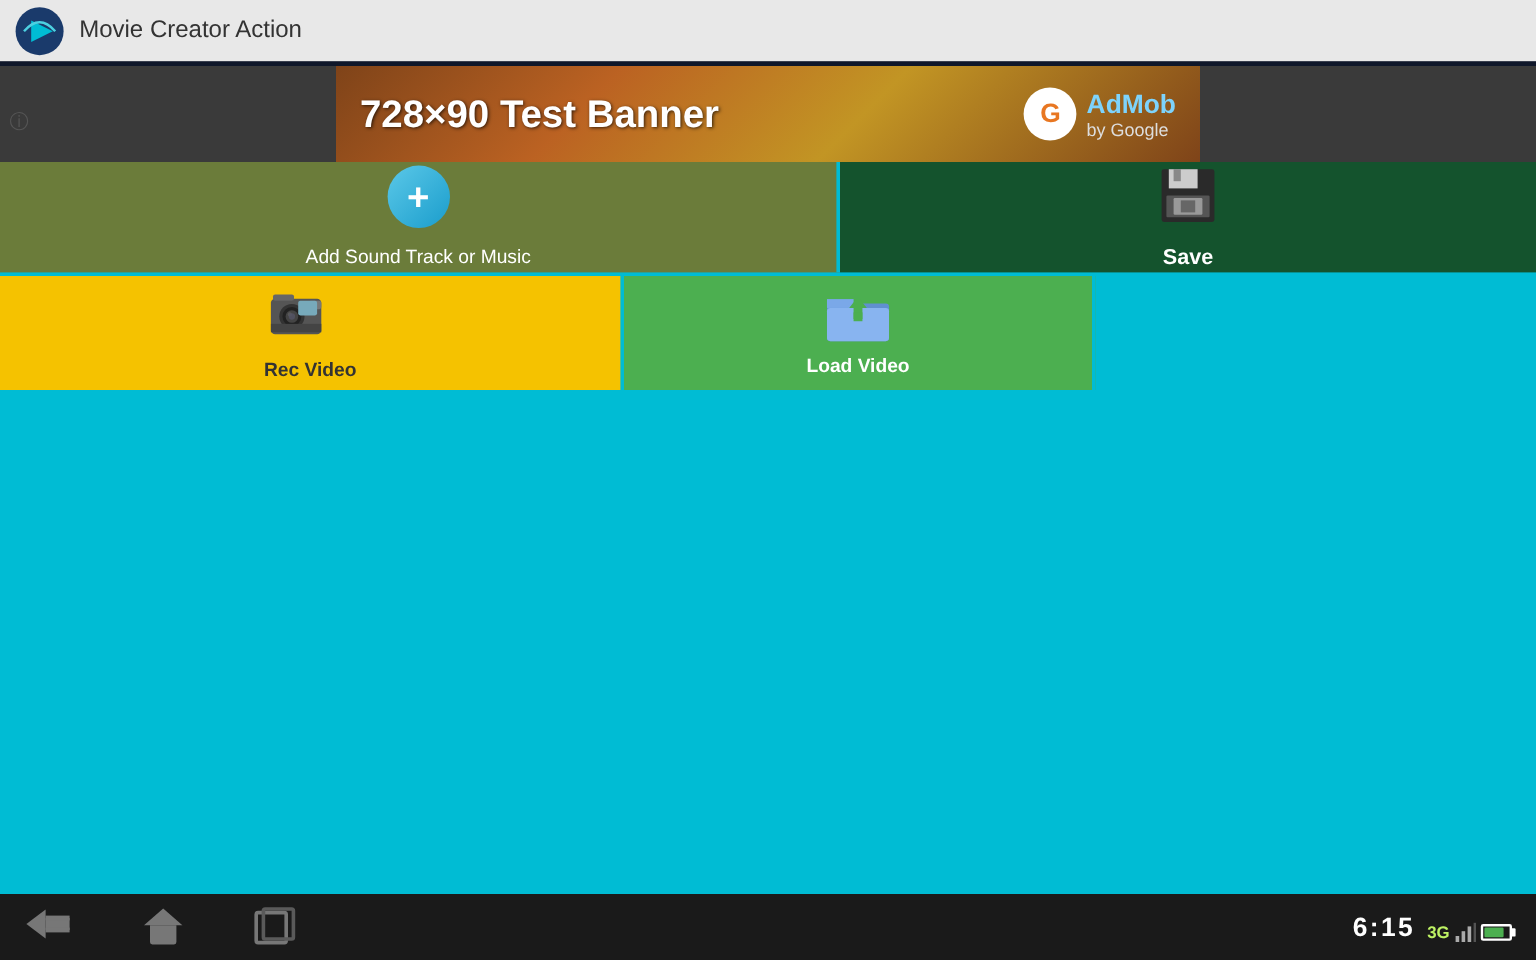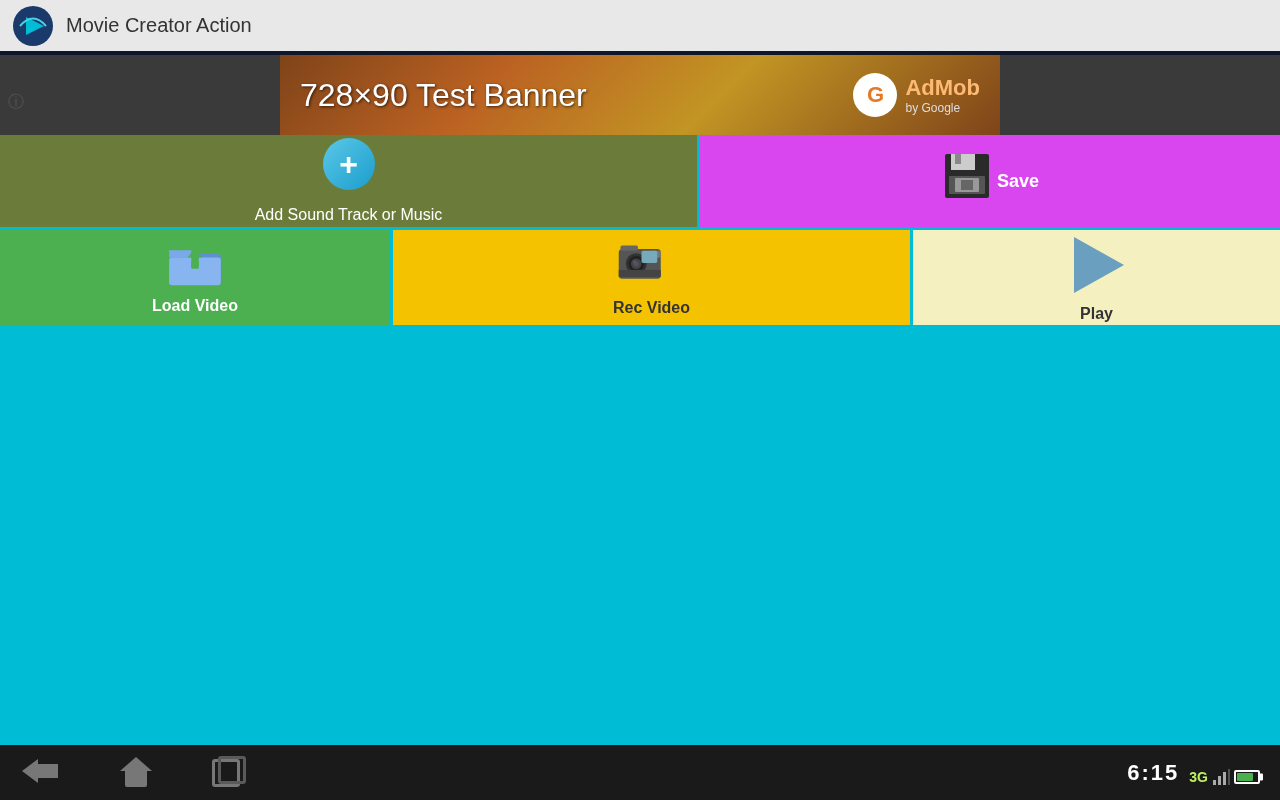--- a/index.html
+++ b/index.html
@@ -52,21 +52,21 @@
       top: 0;
       width: 720px;
       height: 80px;
       display: flex;
       align-items: center;
       justify-content: space-between;
       padding: 0 20px;
     }
     #ad-text {
       font-size: 32px;
-      font-weight: normal;
+      font-weight: bold;
       color: #fff;
       text-shadow: 1px 1px 3px rgba(0,0,0,0.7);
     }
     #admob-logo {
       display: flex;
       align-items: center;
       gap: 8px;
     }
     #admob-icon {
       width: 44px;
@@ -76,24 +76,24 @@
       display: flex;
       align-items: center;
       justify-content: center;
       font-size: 22px;
       font-weight: bold;
       color: #e87722;
     }
     #admob-name {
       font-size: 22px;
       font-weight: bold;
-      color: #fdba74;
+      color: #7dd3fc;
     }
     #admob-by {
-      font-size: 12px;
+      font-size: 15px;
       color: #ddd;
     }
     #info-icon {
       position: absolute;
       left: 8px;
       top: 92px;
       font-size: 16px;
       color: #555;
       z-index: 10;
     }
@@ -133,23 +133,23 @@
       color: #fff;
       font-weight: bold;
     }
     #add-soundtrack-label {
       color: #fff;
       font-size: 16px;
       margin-top: 12px;
     }
     #btn-save {
       flex: 1;
-      background: #d946ef;
-      display: flex;
-      flex-direction: row;
+      background: #14532d;
+      display: flex;
+      flex-direction: column;
       align-items: center;
       justify-content: center;
       cursor: pointer;
       gap: 4px;
     }
     #save-icon {
       font-size: 44px;
     }
     #save-label {
       color: #fff;
@@ -390,36 +390,20 @@
           <rect x="8" y="26" width="36" height="18" rx="1" fill="#555"></rect>
           <rect x="14" y="28" width="24" height="14" rx="1" fill="#999"></rect>
           <rect x="20" y="30" width="12" height="10" fill="#666"></rect>
         </svg>
       </div>
       <span id="save-label">Save</span>
     </div>
   </div>
 
   <div id="row2">
-    <div id="btn-load-video">
-      <div>
-        <svg class="folder-svg" viewBox="0 0 60 52">
-
-          <rect x="2" y="14" width="56" height="34" rx="3" fill="#6090d0"></rect>
-
-          <rect x="2" y="10" width="24" height="8" rx="3 3 0 0" fill="#7aa8e8"></rect>
-
-          <rect x="2" y="18" width="56" height="30" rx="3" fill="#88b4f0"></rect>
-
-          <polygon points="30,8 38,18 34,18 34,28 26,28 26,18 22,18" fill="#4caf50"></polygon>
-          <rect x="26" y="22" width="8" height="8" fill="#4caf50"></rect>
-        </svg>
-      </div>
-      <span id="load-video-label">Load Video</span>
-    </div>
     <div id="btn-rec-video">
       <div id="camcorder-icon">
         <svg class="camcorder-svg" viewBox="0 0 80 54">
 
           <rect x="2" y="12" width="48" height="34" rx="4" fill="#555"></rect>
 
           <circle cx="22" cy="29" r="12" fill="#333"></circle>
           <circle cx="22" cy="29" r="9" fill="#222"></circle>
           <circle cx="22" cy="29" r="6" fill="#444"></circle>
           <circle cx="20" cy="27" r="2" fill="#666" opacity="0.6"></circle>
@@ -430,27 +414,35 @@
 
           <rect x="28" y="14" width="18" height="14" rx="2" fill="#7ab"></rect>
 
           <rect x="2" y="36" width="48" height="8" rx="0" fill="#444"></rect>
 
           <circle cx="22" cy="29" r="3" fill="#556" opacity="0.8"></circle>
         </svg>
       </div>
       <span id="rec-video-label">Rec Video</span>
     </div>
-    <div id="btn-play">
+    <div id="btn-load-video">
       <div>
-        <svg width="70" height="64" viewBox="0 0 70 64">
-          <polygon points="12,4 62,32 12,60" fill="#6a9fc0"></polygon>
+        <svg class="folder-svg" viewBox="0 0 60 52">
+
+          <rect x="2" y="14" width="56" height="34" rx="3" fill="#6090d0"></rect>
+
+          <rect x="2" y="10" width="24" height="8" rx="3 3 0 0" fill="#7aa8e8"></rect>
+
+          <rect x="2" y="18" width="56" height="30" rx="3" fill="#88b4f0"></rect>
+
+          <polygon points="30,8 38,18 34,18 34,28 26,28 26,18 22,18" fill="#4caf50"></polygon>
+          <rect x="26" y="22" width="8" height="8" fill="#4caf50"></rect>
         </svg>
       </div>
-      <span id="play-label">Play</span>
+      <span id="load-video-label">Load Video</span>
     </div>
   </div>
 
 </div>
 
 <div id="main-content" style="height: calc(800px - 55px - 80px - 95px - 95px - 55px);"></div>
 
 <div id="nav-bar">
   <div id="nav-left">
 

